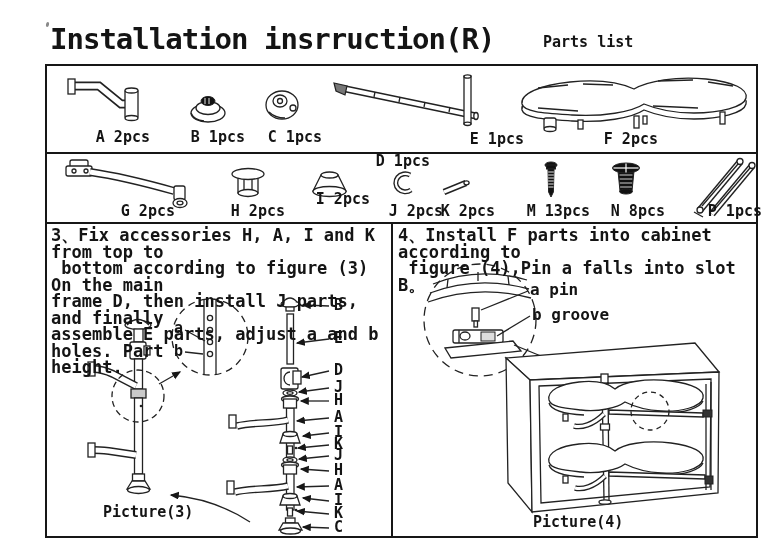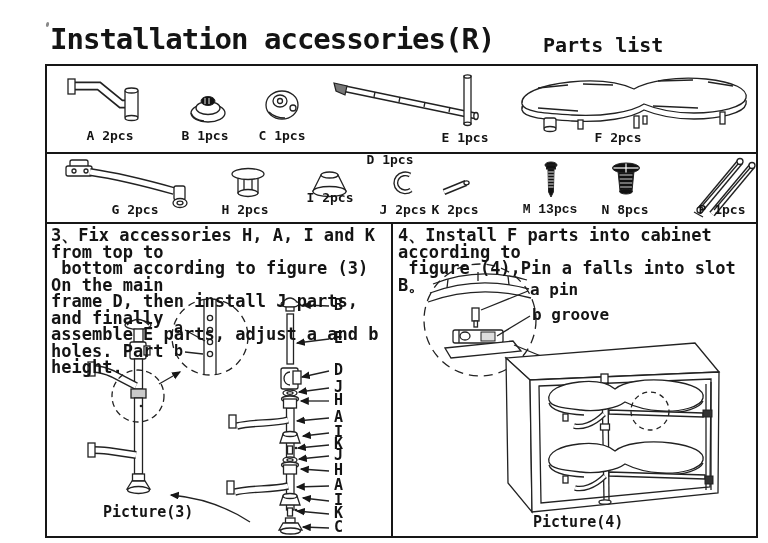--- a/index.html
+++ b/index.html
@@ -1,42 +1,42 @@
 <!DOCTYPE html>
 <html><head>
 <meta charset="utf-8">
 <style>
   html,body{margin:0;padding:0;background:#e8e8e8;}
   .page{position:relative;width:768px;height:543px;background:#ffffff;overflow:hidden;
         font-family:"DejaVu Sans Mono",monospace;color:#141414;}
   .abs{position:absolute;}
   .title{font-size:29px;font-weight:700;letter-spacing:-1px;white-space:nowrap;}
-  .parts-title{font-size:20px;font-weight:700;white-space:nowrap;}
+  .parts-title{font-size:15px;font-weight:700;white-space:nowrap;}
   .speck{width:3px;height:5px;background:#8a8a8a;border-radius:50%;transform:rotate(15deg);}
   .frame{border:2px solid #171717;box-sizing:border-box;}
   .row-sep{border-bottom:2px solid #171717;box-sizing:border-box;}
-  .part-label{font-size:13px;font-weight:700;text-align:center;width:80px;white-space:nowrap;}
+  .part-label{font-size:15px;font-weight:700;text-align:right;width:80px;white-space:nowrap;}
   .box3{border-right:2px solid #171717;box-sizing:border-box;}
   .instr{font-size:17px;line-height:16.5px;font-weight:700;white-space:pre-wrap;}
   .caption{font-size:15px;font-weight:700;white-space:nowrap;}
   svg{display:block;}
   svg text{font-family:"DejaVu Sans Mono",monospace;font-weight:700;fill:#141414;}
   .ln{stroke:#222;fill:none;stroke-width:1.3px;}
   .shape{stroke:#222;fill:#fff;stroke-width:1.3px;}
   .dark{stroke:#222;fill:#111;stroke-width:1px;}
   .tube-o{stroke:#222;fill:none;}
   .tube-i{stroke:#fff;fill:none;}
 </style>
 </head>
 <body>
 
 <div class="page">
 
   <div class="abs speck" style="left:46px;top:22px;"></div>
-  <div class="abs title" style="left:50px;top:22px;">Installation accessories(R)</div>
+  <div class="abs title" style="left:50px;top:22px;">Installation insrruction(R)</div>
   <div class="abs parts-title" style="left:543px;top:33px;">Parts list</div>
 
   <div class="abs frame" style="left:45px;top:64px;width:713px;height:474px;">
 
     <div class="abs row-sep" style="left:0;top:0;width:709px;height:88px;">
       <svg class="abs" style="left:16px;top:7px;" width="87" height="52" viewBox="0 0 87 52">
         <path class="tube-o" stroke-width="9" d="M10,13 L36,13 L58,31 L66,31"></path>
         <path class="tube-i" stroke-width="5.5" d="M10,13 L36,13 L58,31 L66,31"></path>
         <rect class="shape" x="5" y="6" width="7" height="15"></rect>
         <rect class="shape" x="62" y="17" width="13" height="28" rx="2"></rect>
@@ -74,21 +74,21 @@
         <line class="ln" x1="120" y1="27" x2="119" y2="32"></line>
         <ellipse class="shape" cx="146" cy="36" rx="2.2" ry="3.5"></ellipse>
       </svg>
       <div class="abs part-label" style="left:303px;top:62px;margin-top:24px;">D 1pcs</div>
 
       <svg class="abs" style="left:408px;top:6px;" width="25" height="56" viewBox="0 0 25 56">
         <rect class="shape" x="9" y="4" width="7" height="48"></rect>
         <ellipse class="shape" cx="12.5" cy="4.5" rx="3.5" ry="1.7"></ellipse>
         <ellipse class="shape" cx="12.5" cy="51.8" rx="3.5" ry="1.7"></ellipse>
       </svg>
-      <div class="abs part-label" style="left:378px;top:64px;">E 1pcs</div>
+      <div class="abs part-label" style="left:397px;top:64px;">E 1pcs</div>
 
       <svg class="abs" style="left:461px;top:4px;" width="247" height="68" viewBox="0 0 247 68">
         <path class="shape" transform="translate(0,6)" d="M14,34 C12,24 32,15 62,12 C92,9 113,13 126,19 C140,11 168,6 198,9 C226,12 240,19 238,28 C236,37 212,43 186,43 C163,43 148,39 136,34 C124,42 94,47 64,45 C36,43 16,42 14,34 Z"></path>
         <rect class="shape" x="36" y="48" width="12" height="11" rx="2"></rect>
         <ellipse class="shape" cx="42" cy="59" rx="6" ry="2.5"></ellipse>
         <rect class="shape" x="70" y="50" width="5" height="9"></rect>
         <rect class="shape" x="126" y="46" width="5" height="12"></rect>
         <rect class="shape" x="135" y="46" width="4" height="8"></rect>
         <rect class="shape" x="212" y="42" width="5" height="12"></rect>
         <path class="shape" d="M14,34 C12,24 32,15 62,12 C92,9 113,13 126,19 C140,11 168,6 198,9 C226,12 240,19 238,28 C236,37 212,43 186,43 C163,43 148,39 136,34 C124,42 94,47 64,45 C36,43 16,42 14,34 Z"></path>
@@ -149,21 +149,21 @@
         <ellipse class="dark" cx="11" cy="5" rx="6" ry="3"></ellipse>
         <rect class="dark" x="6.5" y="5" width="9" height="4"></rect>
         <path class="dark" d="M8,9 L14,9 L13.4,32 L11,37 L8.6,32 Z"></path>
         <line x1="8.2" y1="12" x2="13.8" y2="12" stroke="#fff" stroke-width="0.9"></line>
         <line x1="8.2" y1="15" x2="13.8" y2="15" stroke="#fff" stroke-width="0.9"></line>
         <line x1="8.2" y1="18" x2="13.8" y2="18" stroke="#fff" stroke-width="0.9"></line>
         <line x1="8.2" y1="21" x2="13.7" y2="21" stroke="#fff" stroke-width="0.9"></line>
         <line x1="8.3" y1="24" x2="13.6" y2="24" stroke="#fff" stroke-width="0.9"></line>
         <line x1="8.4" y1="27" x2="13.5" y2="27" stroke="#fff" stroke-width="0.9"></line>
       </svg>
-      <div class="abs part-label" style="left:463px;top:48px;font-family:Liberation Mono, monospace;">M 13pcs</div>
+      <div class="abs part-label" style="left:463px;top:48px;">M 13pcs</div>
 
       <svg class="abs" style="left:561px;top:6px;" width="37" height="40" viewBox="0 0 37 40">
         <path class="dark" d="M10,11 L26,11 L24,31 L12,31 Z"></path>
         <line x1="11.5" y1="15" x2="24.5" y2="15" stroke="#fff" stroke-width="0.8"></line>
         <line x1="11.7" y1="19" x2="24.3" y2="19" stroke="#fff" stroke-width="0.8"></line>
         <line x1="11.9" y1="23" x2="24.1" y2="23" stroke="#fff" stroke-width="0.8"></line>
         <line x1="12.1" y1="27" x2="23.9" y2="27" stroke="#fff" stroke-width="0.8"></line>
         <ellipse class="dark" cx="18" cy="31.5" rx="6.5" ry="2.5"></ellipse>
         <ellipse class="dark" cx="18" cy="8" rx="13.5" ry="5"></ellipse>
         <line x1="5.5" y1="8" x2="30.5" y2="8" stroke="#fff" stroke-width="1.2"></line>

